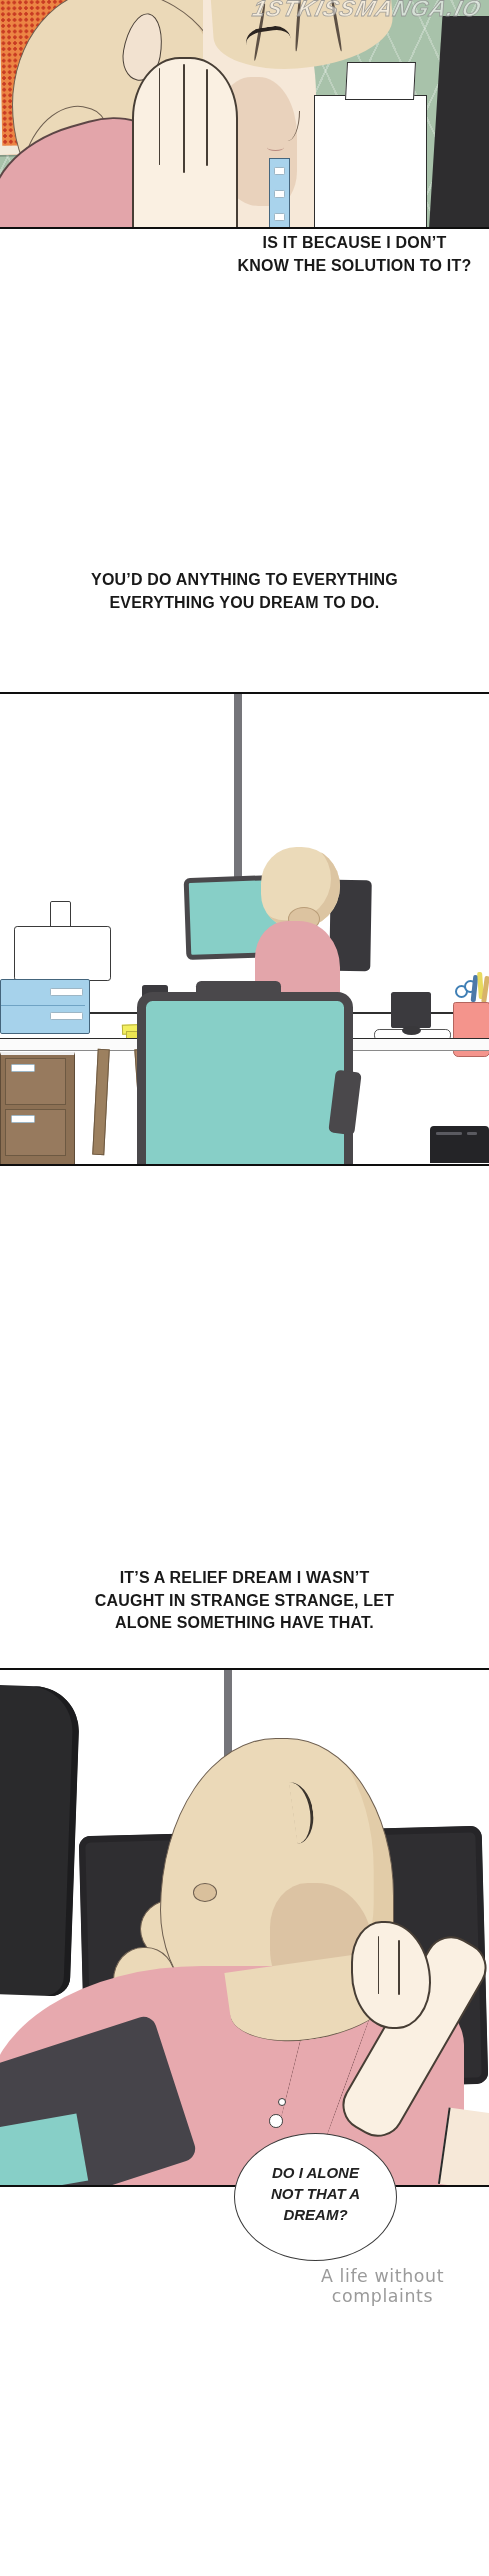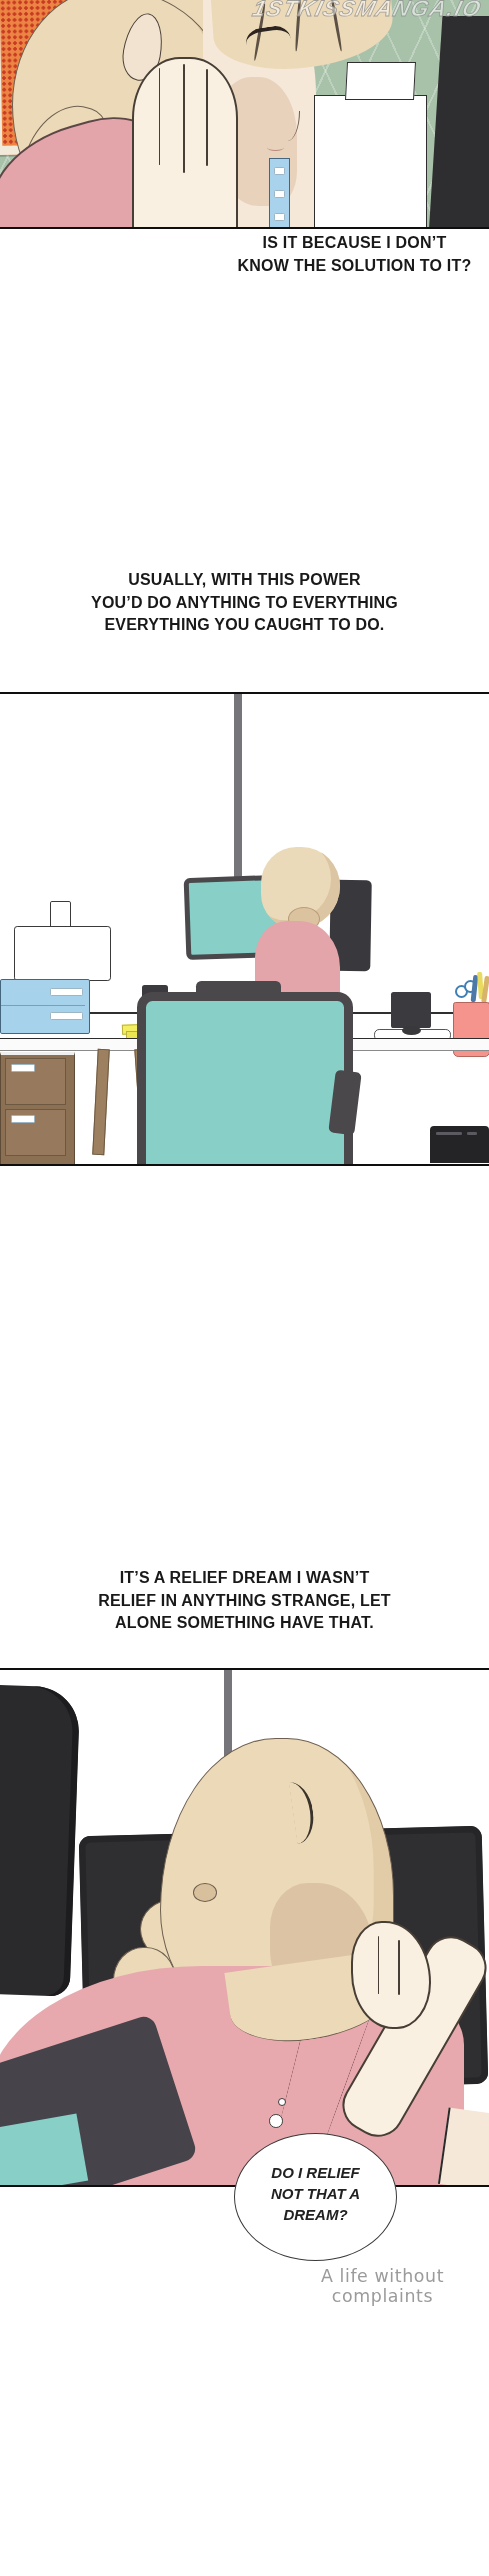--- a/index.html
+++ b/index.html
@@ -180,23 +180,22 @@
     </div>
     <div class="abs watermark">1STKISSMANGA.IO</div>
   </div>
 
   <div id="n1" class="narration">
     <div>IS IT BECAUSE I DON’T</div>
     <div>KNOW THE SOLUTION TO IT?</div>
   </div>
 
   <div id="n2" class="narration">
-    <div>USUALLY, WITH THIS POWER</div>
     <div>YOU’D DO ANYTHING TO EVERYTHING</div>
-    <div>EVERYTHING YOU CAUGHT TO DO.</div>
+    <div>EVERYTHING YOU DREAM TO DO.</div>
   </div>
 
   <div id="panel2" class="panel">
     <div class="abs p2-pole"></div>
     <div class="abs p2-deskline"></div>
     <div class="abs p2-printer-tab"></div>
     <div class="abs p2-printer"></div>
     <div class="abs p2-blue">
       <div class="slot" style="top:7.7px;"></div>
       <div class="abs p2-bluediv"></div>
@@ -234,21 +233,21 @@
     <div class="abs p2-chairbig"></div>
     <div class="abs p2-armrest"></div>
     <div class="abs p2-pc">
       <div class="p2-pcline" style="left:6.4px;top:6.4px;width:26px;"></div>
       <div class="p2-pcline" style="left:37px;top:6.4px;width:10.3px;"></div>
     </div>
   </div>
 
   <div id="n3" class="narration">
     <div>IT’S A RELIEF DREAM I WASN’T</div>
-    <div>RELIEF IN ANYTHING STRANGE, LET</div>
+    <div>CAUGHT IN STRANGE STRANGE, LET</div>
     <div>ALONE SOMETHING HAVE THAT.</div>
   </div>
 
   <div id="panel3" class="panel">
     <div class="abs p3-pole"></div>
     <div class="abs p3-chairblk"></div>
     <div class="abs p3-monitor"></div>
     <div class="p3-curl" style="left:140px;top:229px;width:68px;height:61px;"></div>
     <div class="p3-curl" style="left:113px;top:277px;width:61px;height:68px;"></div>
     <div class="p3-curl" style="left:132px;top:328px;width:64px;height:64px;"></div>
@@ -268,21 +267,21 @@
     </div>
     <div class="abs p3-armrest"></div>
     <div class="abs p3-teal"></div>
     <div class="abs p3-wedge"></div>
   </div>
 
   <div class="bcirc" style="left:278px;top:2098px;width:6.4px;height:6.4px;"></div>
   <div class="bcirc" style="left:269px;top:2114px;width:11.6px;height:11.6px;"></div>
   <div class="abs bubble">
     <div class="bubble-text">
-      <div>DO I RELIEF</div>
+      <div>DO I ALONE</div>
       <div>NOT THAT A</div>
       <div>DREAM?</div>
     </div>
   </div>
 
   <div class="abs caption">A life without complaints</div>
 
 </div>
 
 

